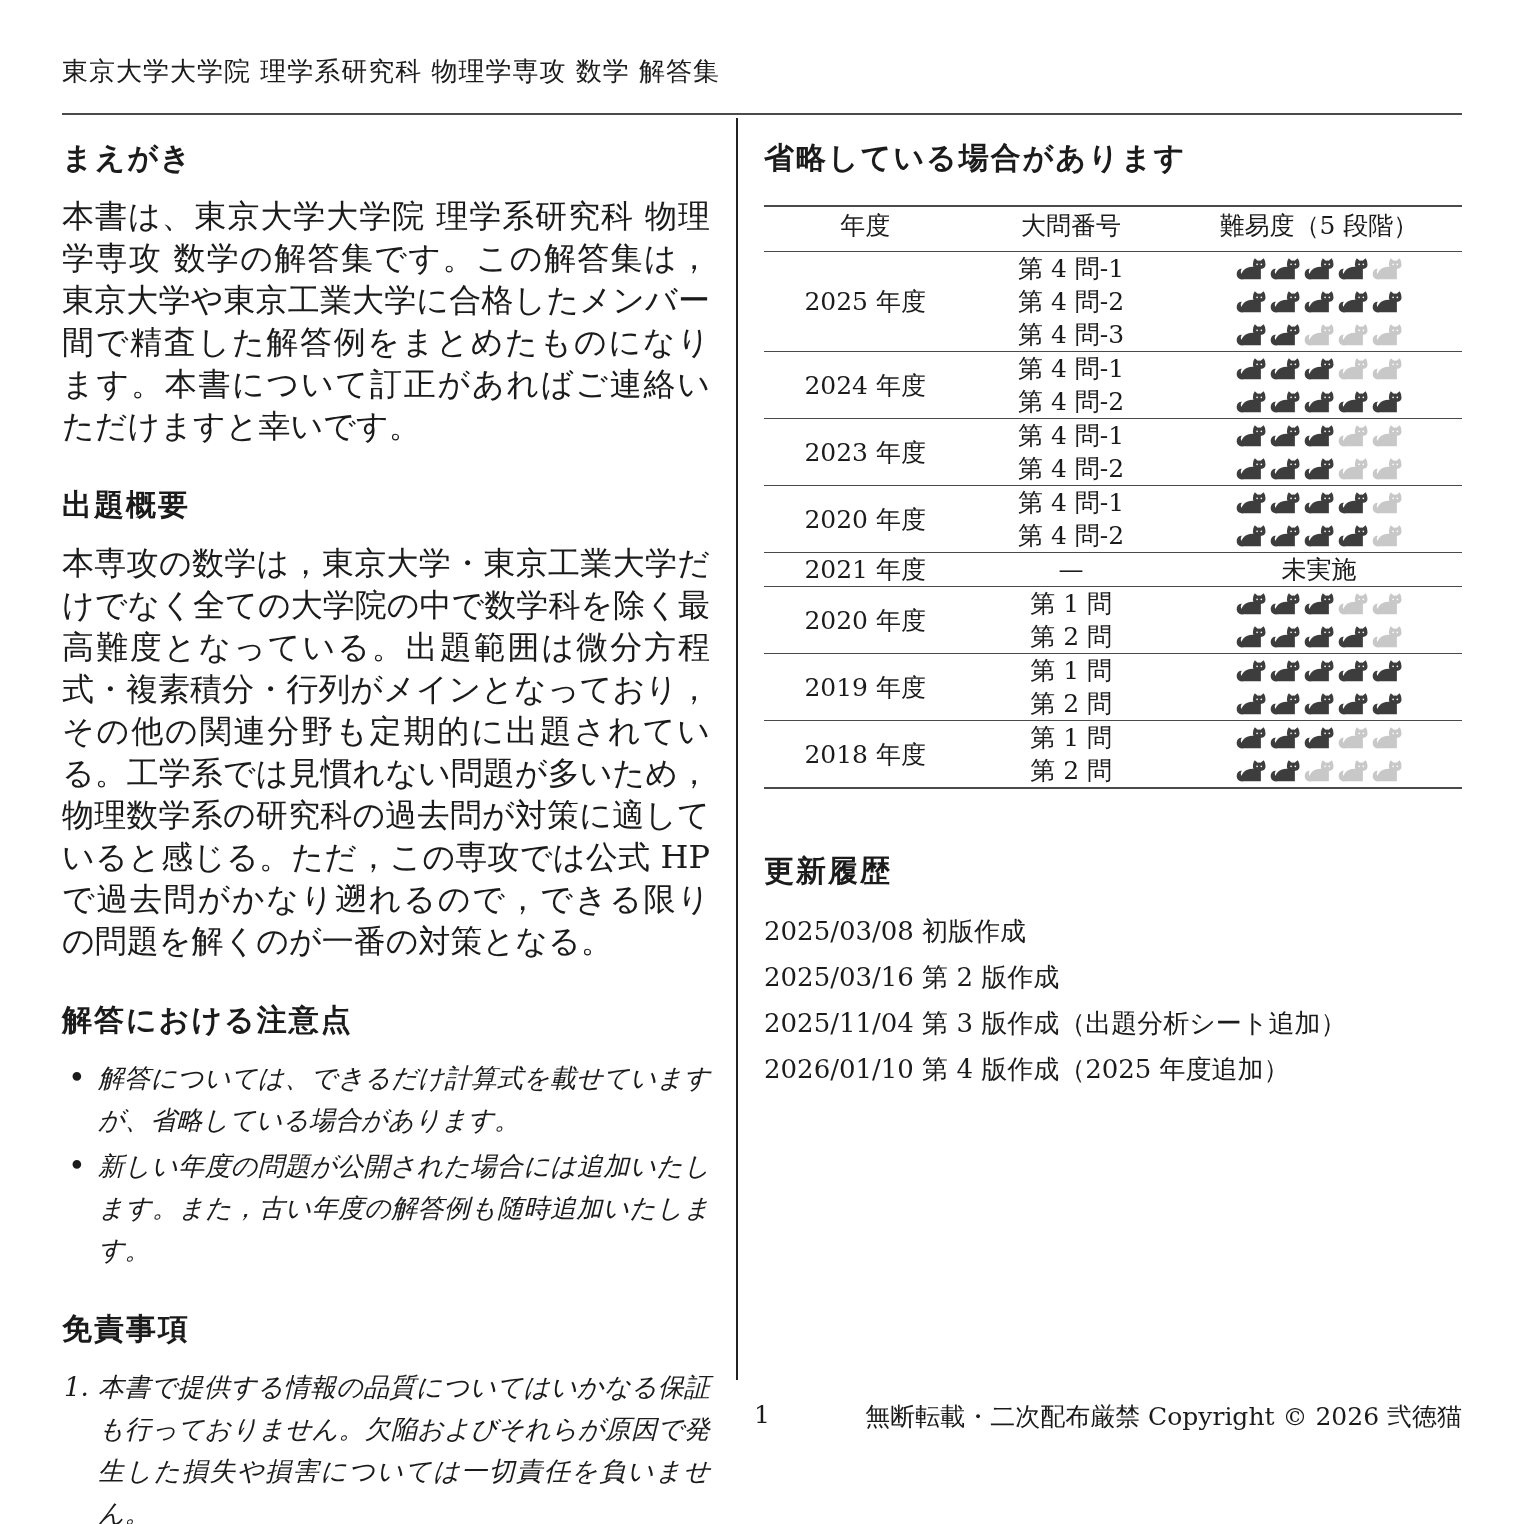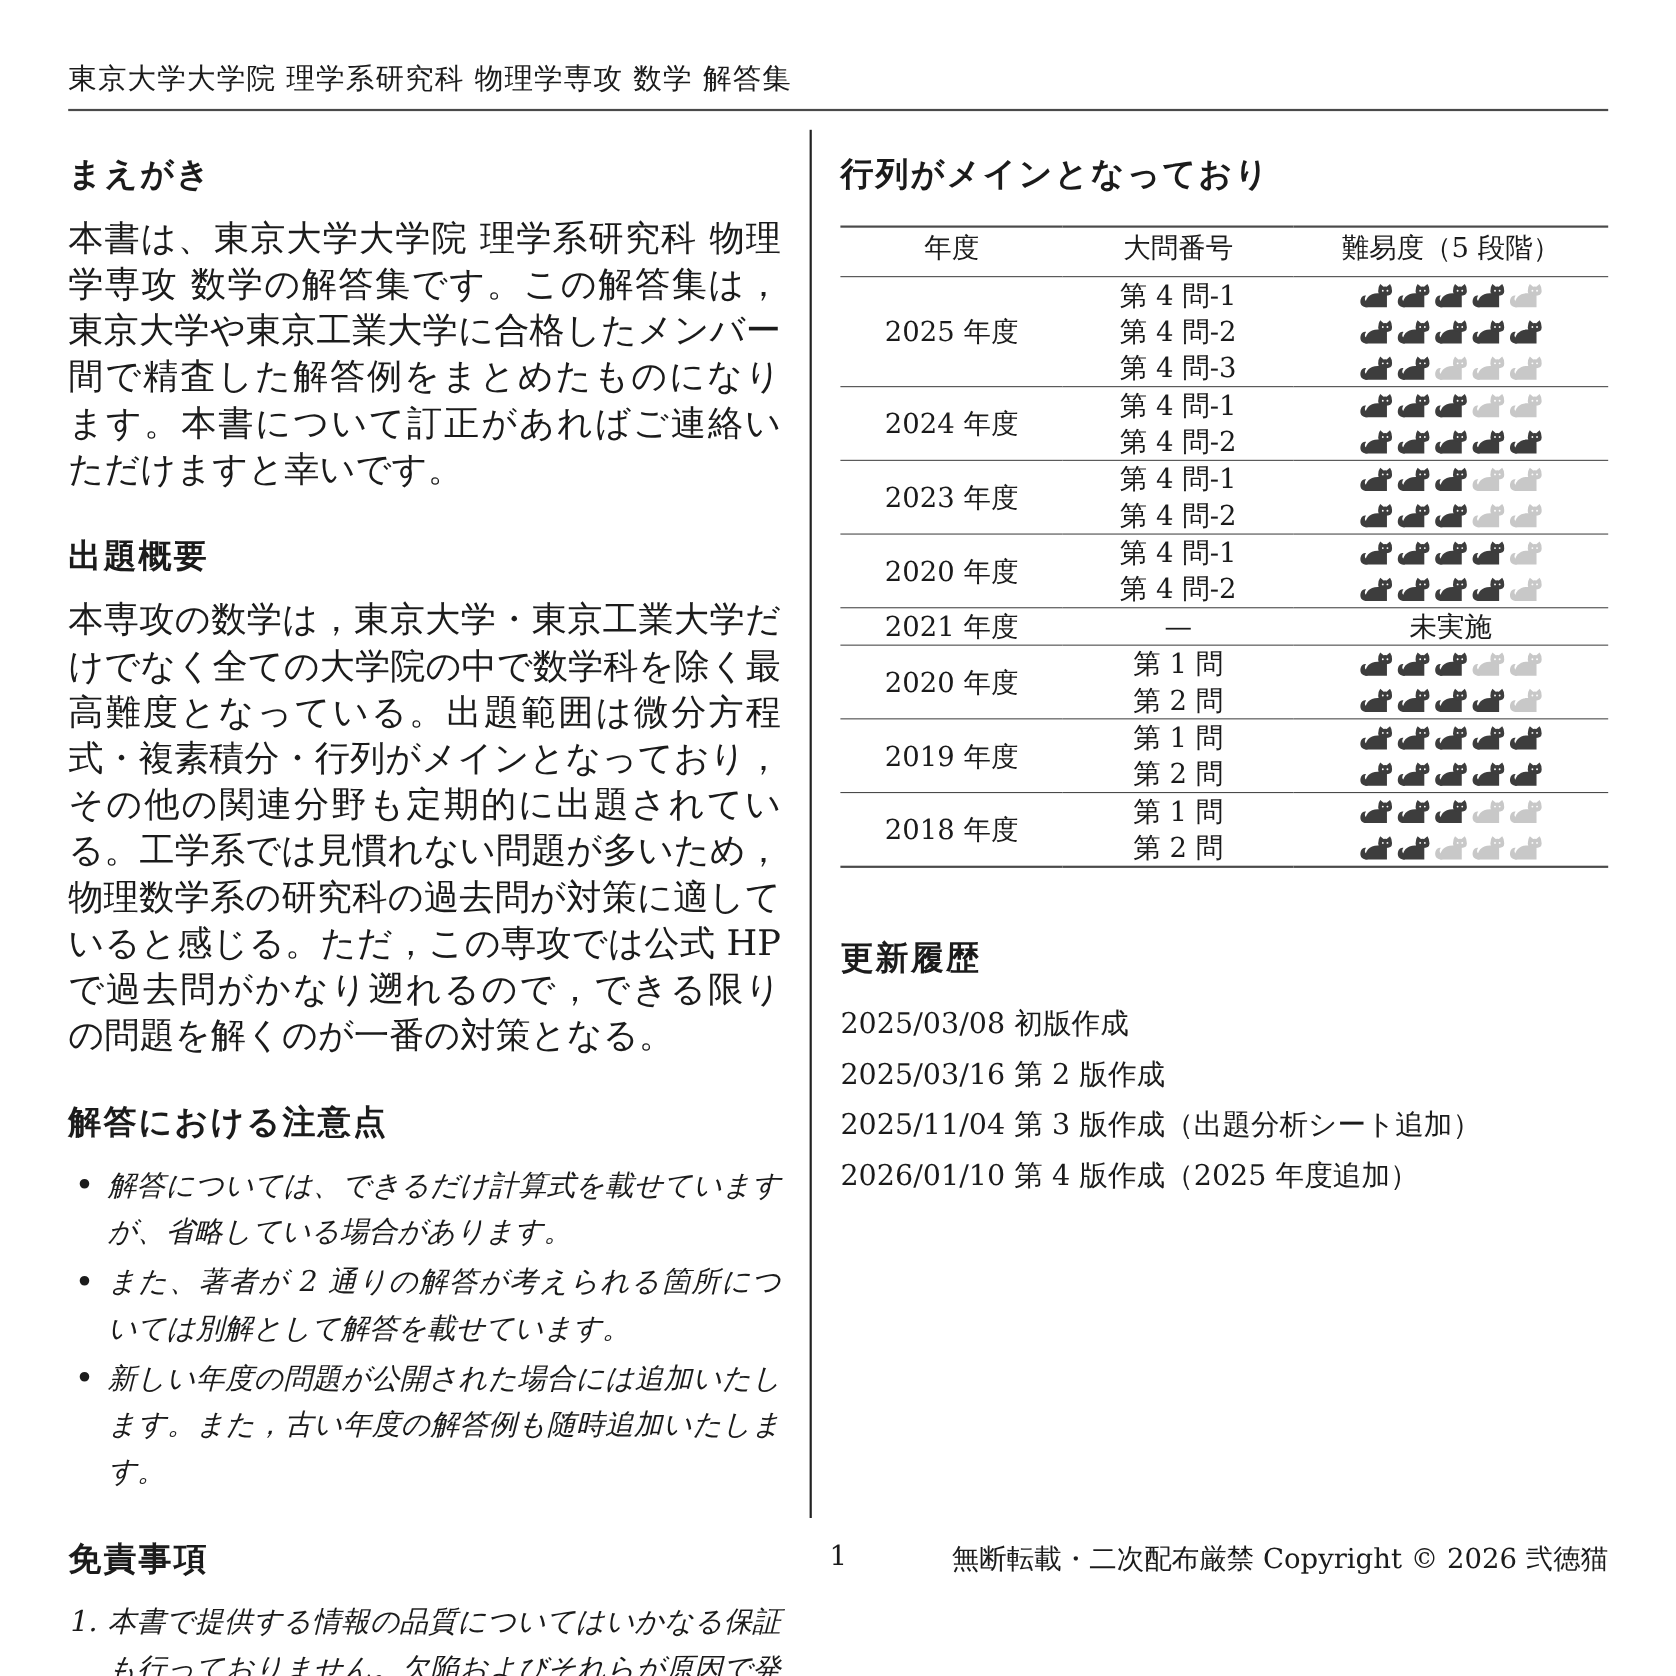--- a/index.html
+++ b/index.html
@@ -9,21 +9,21 @@
     background:#ffffff;
     color:#1b1b1b;
     font-family:"DejaVu Serif","Liberation Serif",serif;
     overflow:hidden;
   }
 
   
   .runhead {
     position:absolute; top:54px; left:62px; right:62px;
     font-size:26px; letter-spacing:1px;
-    padding-bottom:10px;
+    padding-bottom:24px;
     border-bottom:2px solid #4a4a4a;
   }
 
   
   .columns {
     position:absolute; top:118px; left:62px; right:62px; height:1262px;
     display:flex;
   }
   .col-left  { width:648px; padding-right:26px; }
   .col-divider { width:2px; background:#222; }
@@ -115,37 +115,36 @@
 
       <h2 class="sec first">まえがき</h2>
       <p class="body">本書は、東京大学大学院 理学系研究科 物理学専攻 数学の解答集です。この解答集は，東京大学や東京工業大学に合格したメンバー間で精査した解答例をまとめたものになります。本書について訂正があればご連絡いただけますと幸いです。</p>
 
       <h2 class="sec">出題概要</h2>
       <p class="body">本専攻の数学は，東京大学・東京工業大学だけでなく全ての大学院の中で数学科を除く最高難度となっている。出題範囲は微分方程式・複素積分・行列がメインとなっており，その他の関連分野も定期的に出題されている。工学系では見慣れない問題が多いため，物理数学系の研究科の過去問が対策に適していると感じる。ただ，この専攻では公式 HP で過去問がかなり遡れるので，できる限りの問題を解くのが一番の対策となる。</p>
 
       <h2 class="sec">解答における注意点</h2>
       <ul class="dots">
         <li>解答については、できるだけ計算式を載せていますが、省略している場合があります。</li>
-        <li>また、著者が 2 通りの解答が考えられる箇所については別解として解答を載せています。</li>
         <li>新しい年度の問題が公開された場合には追加いたします。また，古い年度の解答例も随時追加いたします。</li>
       </ul>
 
       <h2 class="sec">免責事項</h2>
       <ol class="nums">
         <li>本書で提供する情報の品質についてはいかなる保証も行っておりません。欠陥およびそれらが原因で発生した損失や損害については一切責任を負いません。</li>
 
       </ol>
 
     </div>
 
     <div class="col-divider"></div>
 
     <div class="col-right">
 
-      <h2 class="sec first">行列がメインとなっており</h2>
+      <h2 class="sec first">省略している場合があります</h2>
 
       <table class="diff">
         <thead>
           <tr>
             <th>年度</th>
             <th>大問番号</th>
             <th>難易度（5 段階）</th>
           </tr>
         </thead>
         <tbody>

